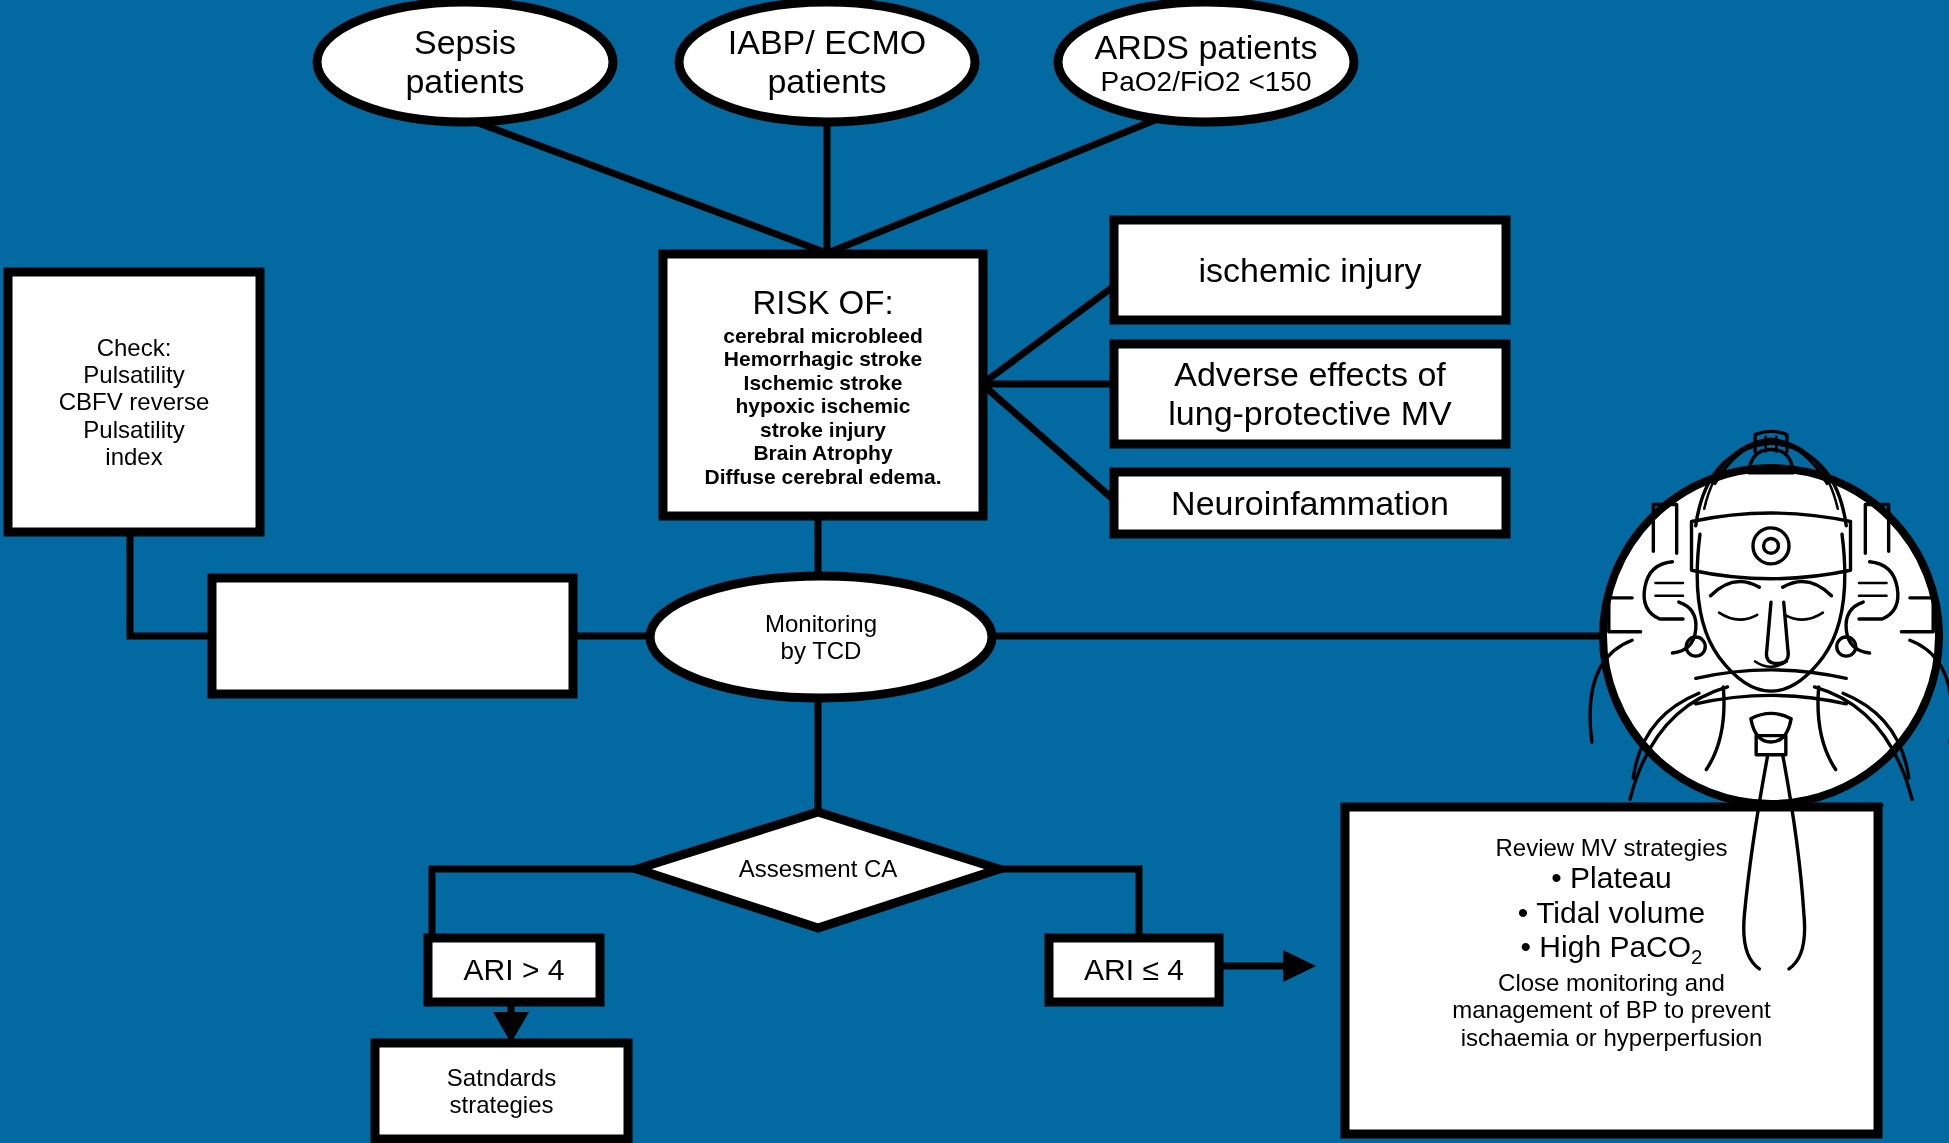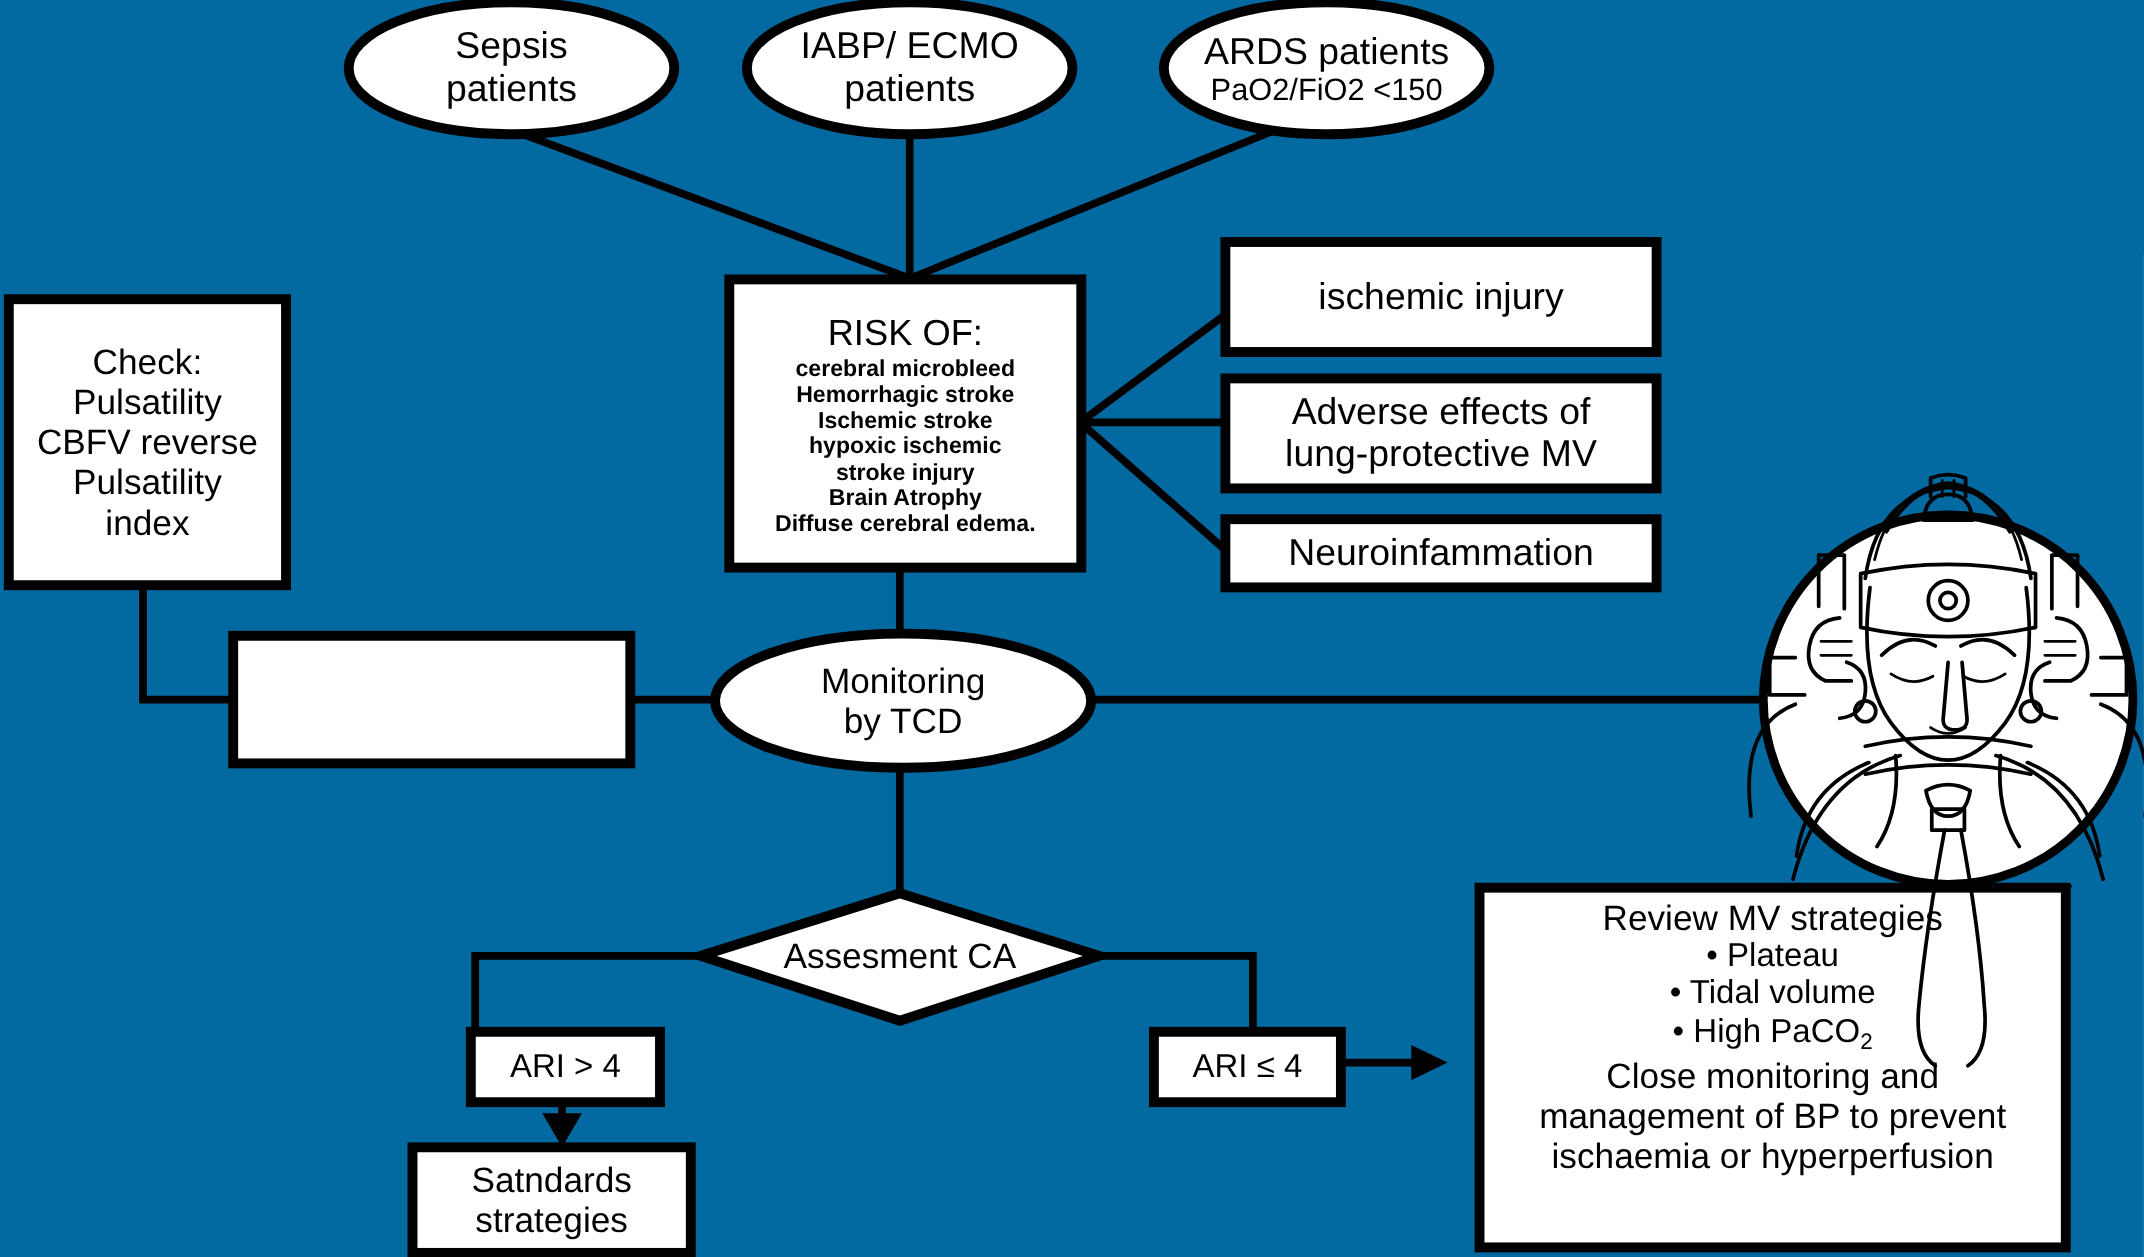--- a/index.html
+++ b/index.html
@@ -12,21 +12,21 @@
   .conn{stroke:#000000;fill:none;stroke-width:7;}
   .art{fill:none;stroke:#000;stroke-width:3.2;stroke-linecap:round;stroke-linejoin:round;}
   .art2{fill:none;stroke:#000;stroke-width:2.4;stroke-linecap:round;stroke-linejoin:round;}
   .artfill{fill:#000;stroke:none;}
 
   .lbl{position:absolute;display:flex;flex-direction:column;
        align-items:center;justify-content:center;text-align:center;
        color:#000;line-height:1.14;pointer-events:none;}
   .lbl div{white-space:nowrap;}
   .f34{font-size:34px;}
-  .f32{font-size:32px;}
+  .f32{font-size:24px;}
   .f30{font-size:30px;}
   .f28{font-size:28px;}
   .riskhead{font-size:33px;margin-bottom:2px;}
   .riskline{font-size:21px;font-weight:bold;line-height:1.12;}
   sub{font-size:0.68em;vertical-align:sub;}
 </style>
 </head>
 <body>
 
 <div id="stage">

